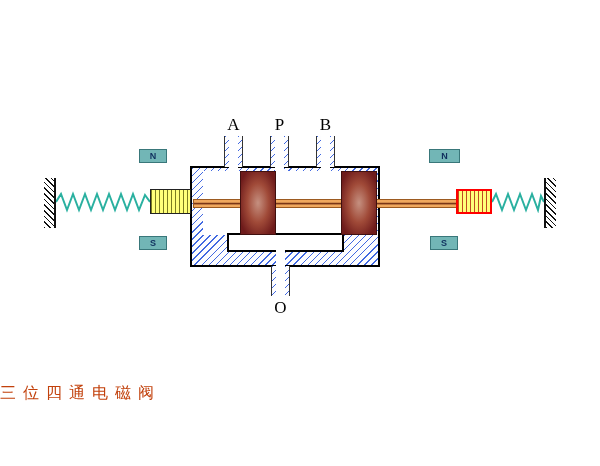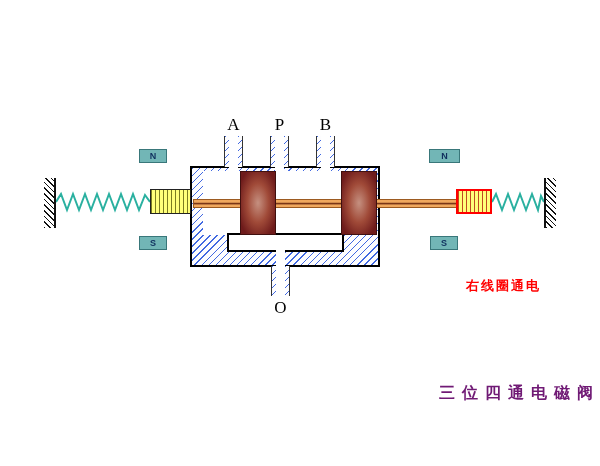--- a/index.html
+++ b/index.html
@@ -55,21 +55,21 @@
 
   
   .tube { display:flex; }
   .tube .wall { flex:0 0 5px; }
   .tube .wall.wl { border-left:1px solid #333; }
   .tube .wall.wr { border-right:1px solid #333; }
   .tube .chan { flex:1; background:#fff; }
 
   .port-letter { font-family:"Liberation Serif", serif; font-size:17px; color:#000; text-align:center; }
   .status { color: var(--status,#ff0000); font-size:13px; font-weight:bold; letter-spacing:2px; white-space:nowrap; }
-  .caption { width:600px; text-align:right; font-size:16px; font-weight:bold; color:#701a75; letter-spacing:7px; }
+  .caption { width:600px; text-align:left; font-size:16px; font-weight:normal; color:#c2410c; letter-spacing:7px; }
 </style>
 </head>
 <body>
 
 <div id="stage">
 
   <div class="abs hatch-black wall-left" style="left:44px;top:178px;width:12px;height:50px"></div>
   <div class="abs hatch-black wall-right" style="left:544px;top:178px;width:12px;height:50px"></div>
 
   <svg class="abs" style="left:56px;top:191px" width="94" height="22" viewBox="0 0 94 22">
@@ -121,17 +121,16 @@
   <div class="abs pole" style="left:139px;top:149px;width:28px;height:14px">N</div>
   <div class="abs pole" style="left:139px;top:236px;width:28px;height:14px">S</div>
   <div class="abs pole" style="left:429px;top:149px;width:31px;height:14px">N</div>
   <div class="abs pole" style="left:430px;top:236px;width:28px;height:14px">S</div>
 
   <div class="abs port-letter" style="left:224px;top:115px;width:19px">A</div>
   <div class="abs port-letter" style="left:270px;top:115px;width:19px">P</div>
   <div class="abs port-letter" style="left:316px;top:115px;width:19px">B</div>
   <div class="abs port-letter" style="left:271px;top:298px;width:19px">O</div>
 
-  <div class="abs status" style="left:466px;top:277px">右线圈通电</div>
 
   <div class="abs caption" style="left:0;top:383px">三位四通电磁阀</div>
 
 </div>
 
 </body></html>

